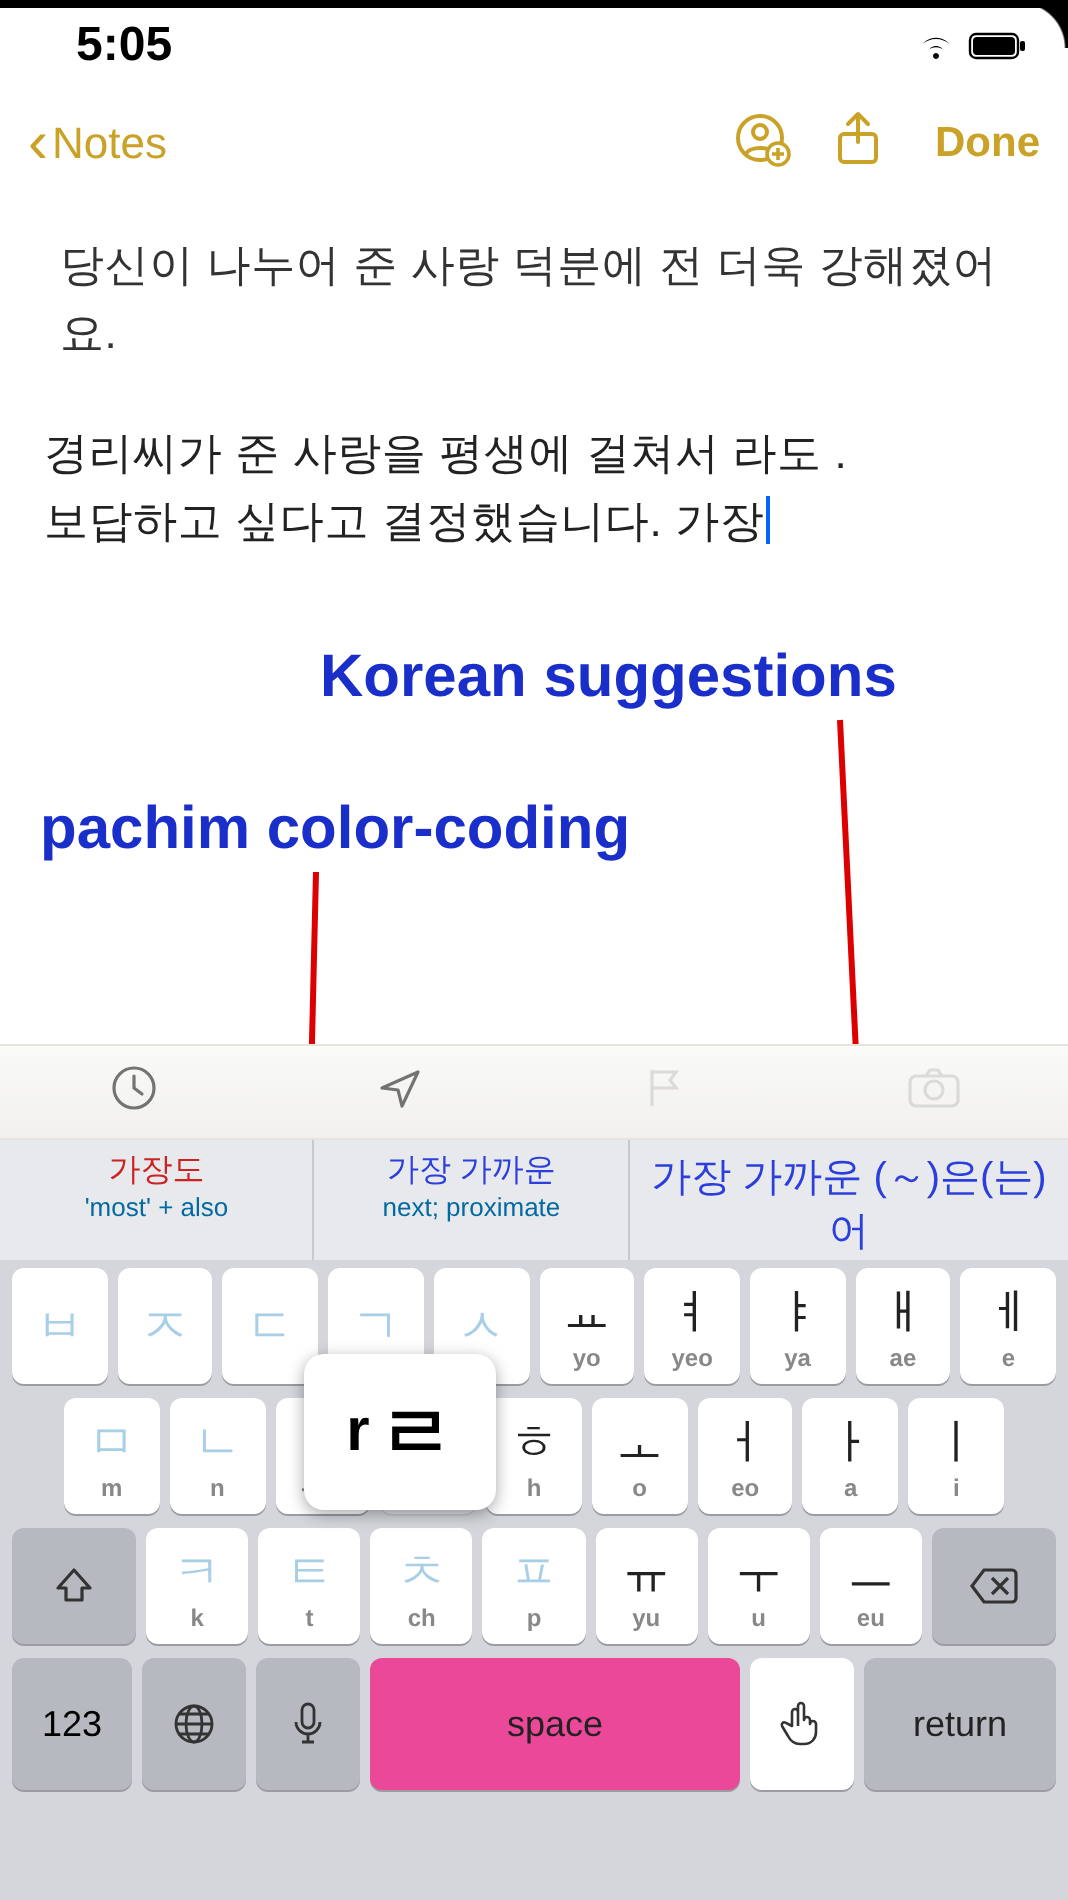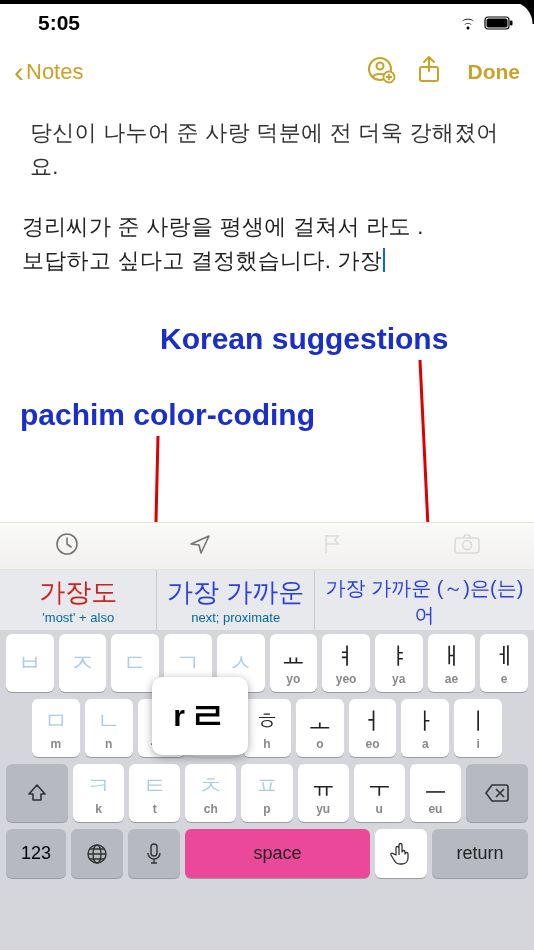--- a/index.html
+++ b/index.html
@@ -11,21 +11,21 @@
     position: relative;
     overflow: hidden;
   }
   .status-bar {
     height: 46px;
     display: flex;
     justify-content: space-between;
     align-items: center;
     padding: 0 20px 0 38px;
     font-weight: 600;
-    font-size: 21px;
+    font-size: 24px;
   }
   .status-right { display: flex; align-items: center; gap: 6px; }
   .nav-bar {
     height: 52px;
     display: flex;
     align-items: center;
     padding: 0 14px;
     gap: 6px;
   }
   .back-btn { display: flex; align-items: center; color: #c9a227; font-size: 22px; }
@@ -70,42 +70,42 @@
     position:absolute; left:0; top:570px; width:100%; height:60px;
     background:#e8e9ec;
     display:flex;
   }
   .sugg {
     flex:1; text-align:center; position:relative;
     border-right:1px solid #c8c9cd;
     padding-top:5px;
   }
   .sugg:last-child { border-right:none; }
-  .sugg-k { color:#2b3fdc; font-size:26px; }
+  .sugg-k { color:#2b3fdc; font-size:16px; }
   .sugg-k.sm { font-size:20px; }
   .sugg-e { color:#0369a1; font-size:13px; }
   .sugg0 .sugg-k { color:#c22; }
   .keyboard {
     position:absolute; left:0; top:630px; width:100%; bottom:0;
     background:#d4d6db;
     padding:4px 4px 6px;
   }
   .krow { display:flex; gap:5px; margin-bottom:7px; padding:0 2px; }
   .key {
     flex:1; background:#fff; border-radius:6px;
     box-shadow:0 1px 0 #9a9ca2;
     display:flex; flex-direction:column; align-items:center; justify-content:center;
     height:58px; position:relative;
   }
   .key .han { font-size:24px; color:#a9cfe7; font-weight:400; }
   .key .han.dark { color:#222; }
   .key .rom { font-size:12px; color:#888; font-weight:600; }
   .key.shift, .key.bksp { flex:0 0 62px; background:#b6b9c0; }
   .row4 { display:flex; gap:5px; padding:0 2px; }
-  .row4 .key { height:49px; }
+  .row4 .key { height:66px; }
   .k-123 { flex:0 0 60px; background:#b6b9c0; font-size:18px; font-weight:500;}
   .k-globe, .k-mic { flex:0 0 52px; background:#b6b9c0; }
   .k-space { flex:1; background:#ec4899; font-size:18px; color:#222; }
   .k-swipe { flex:0 0 52px; background:#fff; }
   .k-return { flex:0 0 96px; background:#b6b9c0; font-size:18px; color:#222;}
   .popup {
     position:absolute; left:148px; top:-22px; width:96px; height:78px;
     background:#fff; border-radius:10px;
     box-shadow:0 2px 8px rgba(0,0,0,.35);
     display:flex; align-items:center; justify-content:center;

